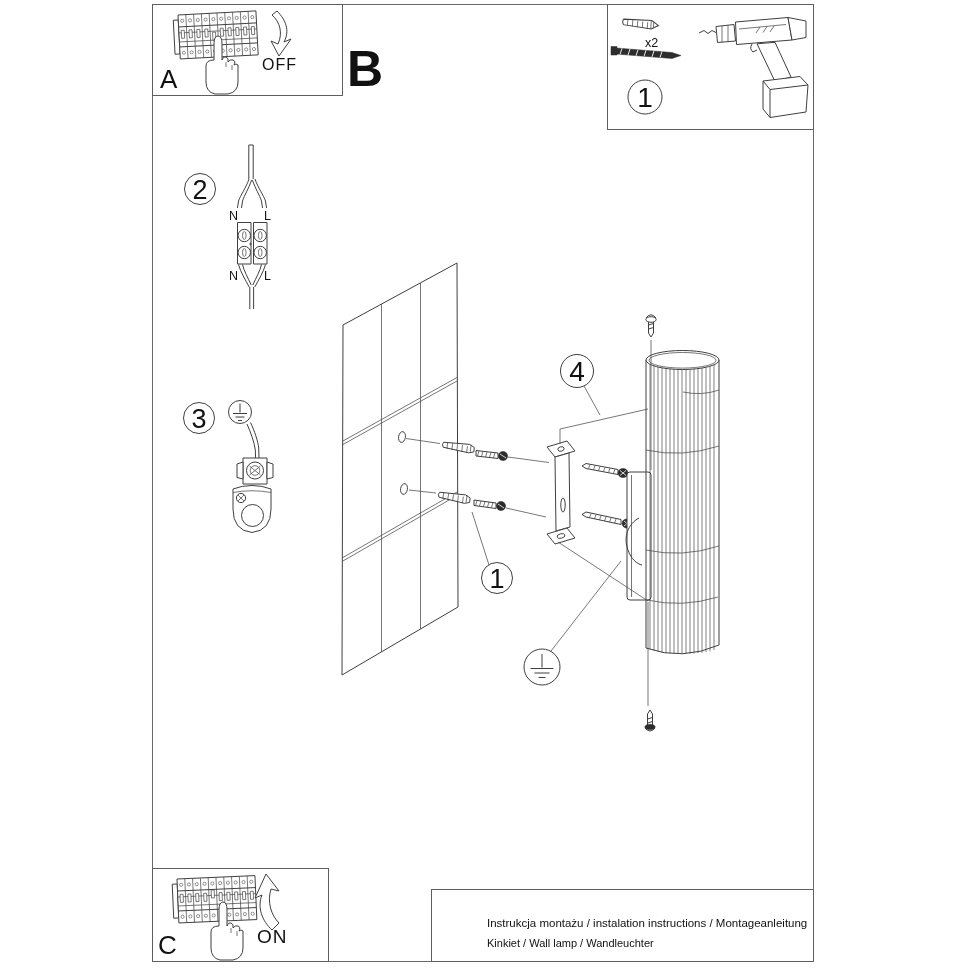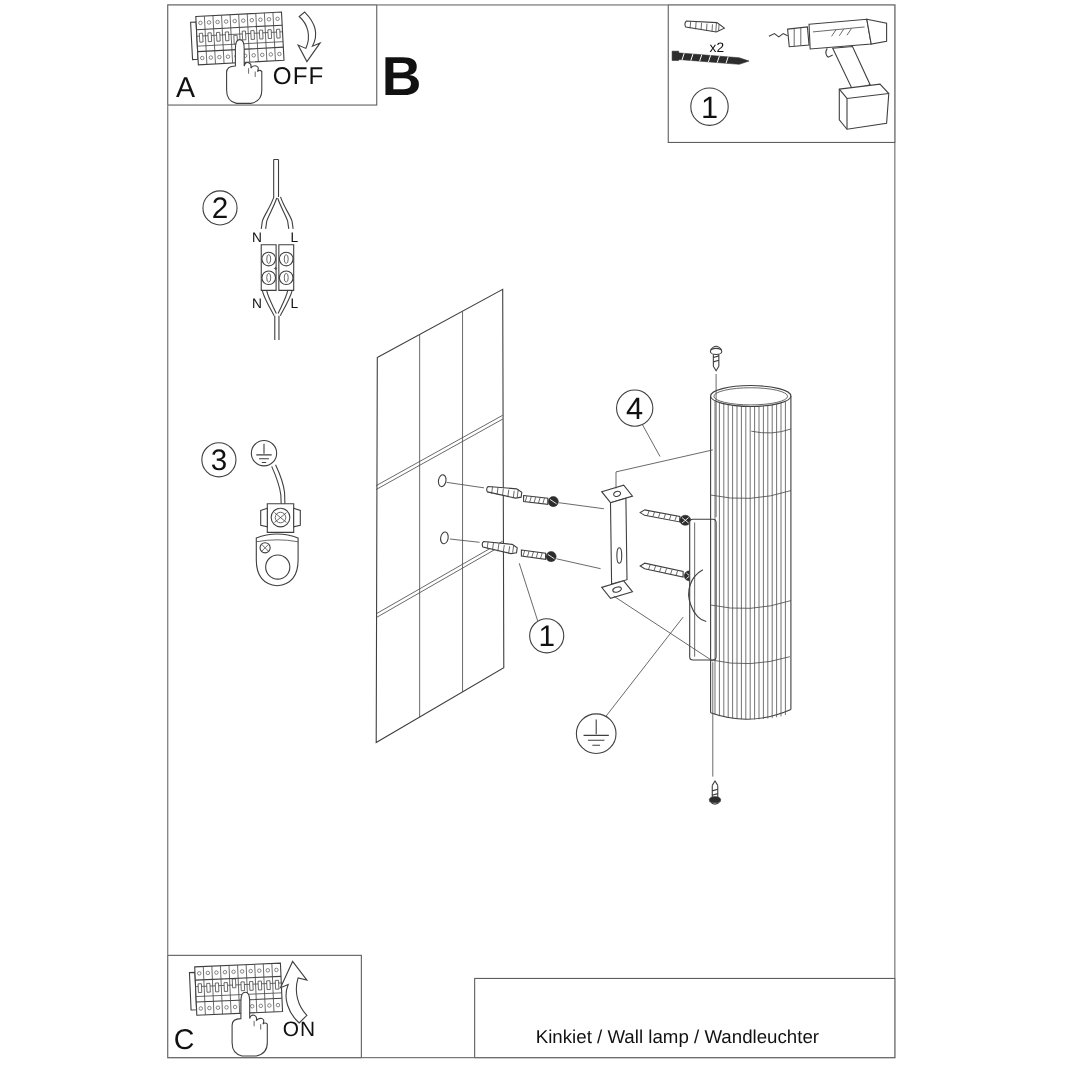--- a/index.html
+++ b/index.html
@@ -69,21 +69,21 @@
     </g>
     <g transform="translate(201,34)">
       <path d="M13,10 Q13,2 17,2 Q21,2 21,10 L21,26 Q22,22 25,23 Q28,24 27,28 Q29,25 32,26 Q35,27 33,31 Q35,29 37,31 L37,36 L37,48 Q37,58 27,60 L14,60 Q5,58 5,48 L5,32 Q5,26 13,26 Z" class="fillw"></path>
       <path d="M25,28 L25,33 M31,31 L31,36" class="thin"></path>
     </g>
     <g>
       <path d="M277,11 C286,20 290,31 284,42 L291,39 L279,56 L271,41 L278,44 C283,33 280,22 272,15 Z" class="fillw"></path>
     </g>
   </svg>
   <div class="lbl" style="left:160px;top:64px;font-size:26px;">A</div>
-  <div class="lbl" style="left:248px;top:56px;font-size:22px;letter-spacing:1px;">OFF</div>
+  <div class="lbl" style="left:262px;top:56px;font-size:16px;letter-spacing:1px;">OFF</div>
 
   <div class="lbl" style="left:347px;top:40px;font-size:50px;font-weight:600;">B</div>
 
   <div class="box" style="left:607px;top:4px;width:207px;height:126px;"></div>
   <svg style="left:607px;top:4px;" width="207" height="126" viewBox="607 4 207 126">
     <g transform="translate(622,17) rotate(4)">
       <path d="M2,2 Q0,4.5 2,7.5 L30,10 L37,6 L30,1.5 Z" class="fillw"></path>
       <path d="M6,1.9 V8.3 M11,2.3 V8.8 M16,2.7 V9.2 M21,3 V9.5 M26,3.3 V9.8 M29.5,1.6 V10 M32,2.6 V8.9" class="thin"></path>
     </g>
     <text class="small" x="645" y="47" font-size="12.5">x2</text>
@@ -330,15 +330,16 @@
       <path d="M25,28 L25,33 M31,31 L31,36" class="thin"></path>
     </g>
     <g>
       <path d="M272,930 C262,921 257,907 262,895 L255,898 L266,874 L279,891 L271,889 C267,902 271,915 279,923 Z" class="fillw"></path>
     </g>
   </svg>
   <div class="lbl" style="left:158px;top:930px;font-size:26px;">C</div>
   <div class="lbl" style="left:257px;top:926px;font-size:19px;letter-spacing:1px;">ON</div>
 
   <div class="box" style="left:431px;top:889px;width:383px;height:73px;"></div>
-  <div class="lbl" style="left:487px;top:933px;font-size:17px;line-height:20px;">Kinkiet / Wall lamp / Wandleuchter</div>
+  <div class="lbl" style="left:487px;top:913px;font-size:11.5px;line-height:20px;">Instrukcja montażu / instalation instructions / Montageanleitung</div>
+  <div class="lbl" style="left:487px;top:933px;font-size:11px;line-height:20px;">Kinkiet / Wall lamp / Wandleuchter</div>
 
 </div>
 
 </body></html>

